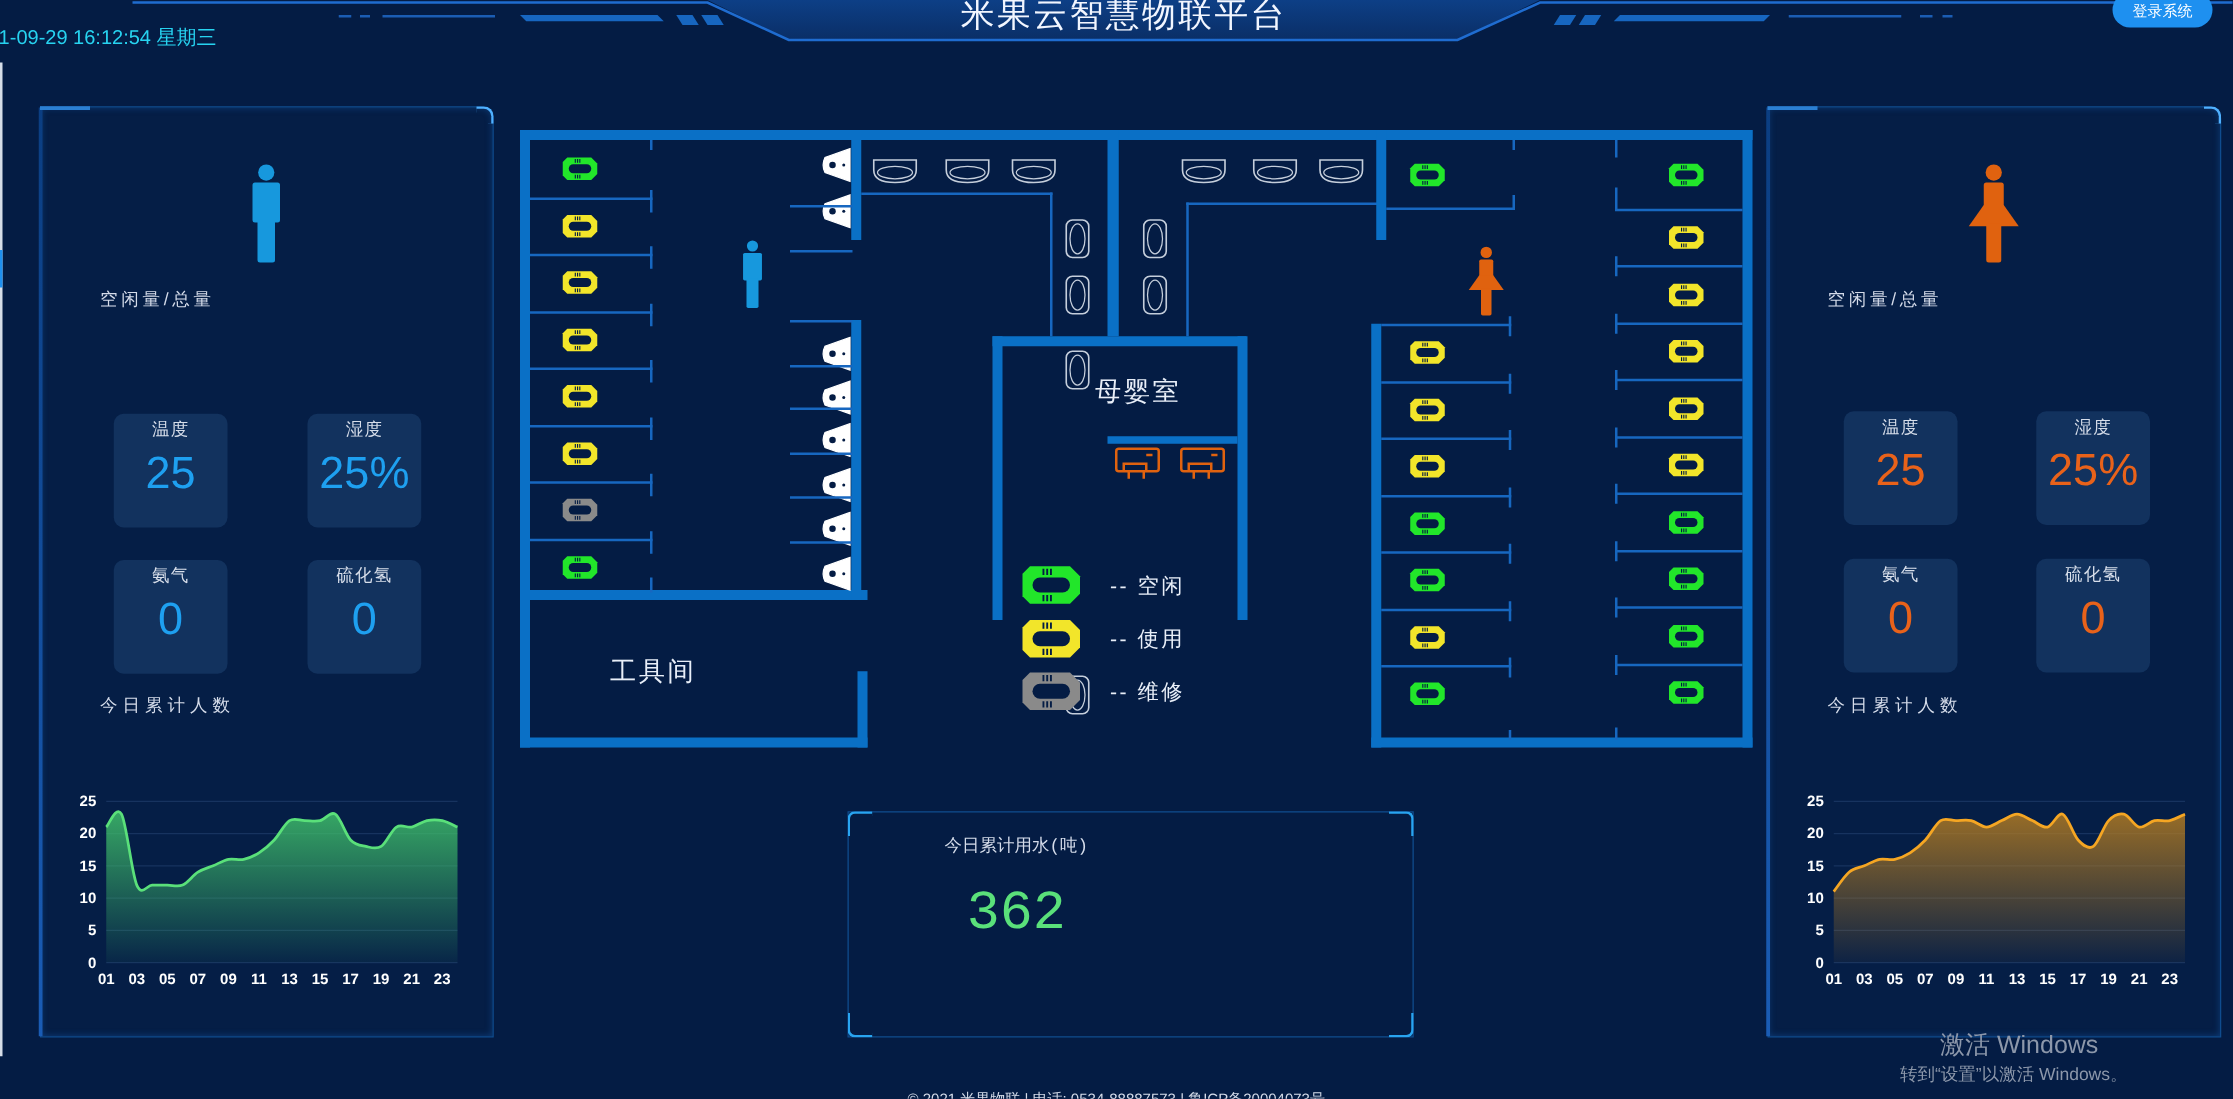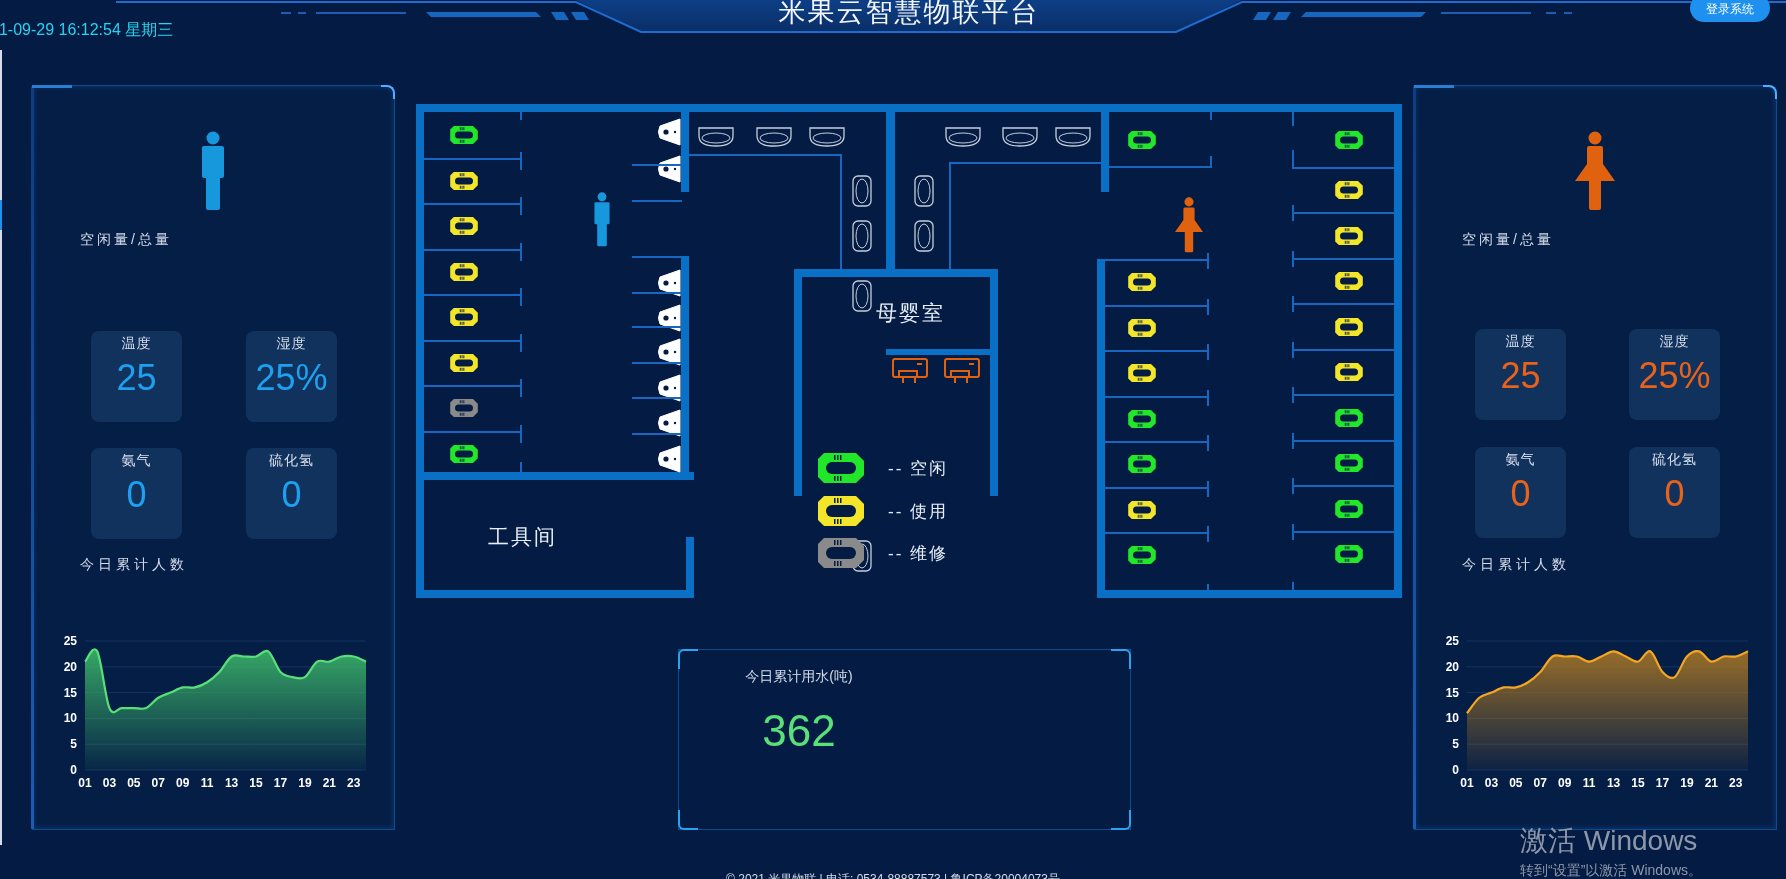--- a/index.html
+++ b/index.html
@@ -1,21 +1,21 @@
 <!DOCTYPE html>
 <html><head>
 <meta charset="utf-8">
 <style>
   * { box-sizing: border-box; margin: 0; padding: 0; }
   html, body { width: 1786px; height: 879px; overflow: hidden; }
   body { background: #041c44; font-family: "Liberation Sans", "DejaVu Sans", sans-serif; color: #fff; position: relative; }
   .abs { position: absolute; }
 
   
-  #header { left: 16px; top: 0; width: 1438px; height: 34px; }
+  #header { left: 6px; top: 0; width: 1438px; height: 34px; }
   #header svg { position: absolute; left: 0; top: 0; }
   #title { position: absolute; left: 0; width: 1786px; top: -6px; text-align: center; font-size: 27px; color: #f2f6ff; letter-spacing: 2px; }
   #datetime { left: -10px; top: 20px; font-size: 16px; color: #27d3f0; }
   #login-btn { left: 1690px; top: -6px; width: 80px; height: 28px; border-radius: 14px; background: #1e90f0; color: #fff; font-size: 12px; text-align: center; line-height: 30px; border: none; cursor: pointer; }
   #side-strip { left: 0; top: 50px; width: 2px; height: 795px; background: #d6dde8; }
   #side-strip-thumb { left: 0; top: 200px; width: 2px; height: 30px; background: #1e90f0; }
 
   
   .panel { width: 363px; height: 745px; top: 85px; border: 1px solid #0f4c8e; background: #051e46; box-shadow: inset 0 0 6px rgba(30,120,220,0.35); border-radius: 0 10px 0 0; }
   .panel .corner-tl { position: absolute; left: -1px; top: -1px; width: 40px; height: 3px; background: #2b7fd2; }
@@ -48,21 +48,21 @@
   .legend-item .txt { position: absolute; left: 72px; top: 6px; font-size: 17px; color: #e8eef8; white-space: nowrap; letter-spacing: 2px; }
 
   
   #util-box { left: 678px; top: 649px; width: 453px; height: 181px; border: 1px solid #0f4c8e; }
   #util-box .c { position: absolute; width: 20px; height: 20px; border-color: #29a4f0; border-style: solid; }
   .util-col { position: absolute; top: 18px; width: 200px; text-align: center; }
   .util-col .lbl { font-size: 14px; color: #d5dcea; }
   .util-col .val { font-size: 44px; color: #5ae07a; margin-top: 20px; }
   #footer { left: 0; width: 1786px; top: 871px; text-align: center; font-size: 12px; color: #d5dcea; }
   #watermark { left: 1520px; top: 822px; color: #8c97aa; }
-  #watermark .l1 { font-size: 28px; }
+  #watermark .l1 { font-size: 20px; margin-left: 32px; }
   #watermark .l2 { font-size: 14px; margin-top: 2px; }
 </style>
 </head>
 <body>
 
 <div id="header" class="abs">
   <svg width="1786" height="34">
     <defs>
       <linearGradient id="hg" x1="0" y1="0" x2="0" y2="1">
         <stop offset="0" stop-color="#0d3f86"></stop>
@@ -725,21 +725,21 @@
         </svg></span>
     <span class="txt">-- 维修</span>
   </div>
 </div>
 
 <div id="util-box" class="abs">
   <div class="c" style="left:-1px;top:-1px;border-width:2px 0 0 2px;border-radius:6px 0 0 0;"></div>
   <div class="c" style="right:-1px;top:-1px;border-width:2px 2px 0 0;border-radius:0 6px 0 0;"></div>
   <div class="c" style="left:-1px;bottom:-1px;border-width:0 0 2px 2px;border-radius:0 0 0 6px;"></div>
   <div class="c" style="right:-1px;bottom:-1px;border-width:0 2px 2px 0;border-radius:0 0 6px 0;"></div>
-  <div class="util-col" style="left:20px;">
+  <div class="util-col" style="left:34px;font-family:Liberation Mono, monospace;">
     <div class="lbl">今日累计用水(吨)</div>
     <div class="val">362</div>
   </div>
 </div>
 
 <div id="footer" class="abs">© 2021 米果物联 | 电话: 0534-88887573 | 鲁ICP备20004073号</div>
 
 <div id="watermark" class="abs">
   <div class="l1">激活 Windows</div>
   <div class="l2">转到“设置”以激活 Windows。</div>

